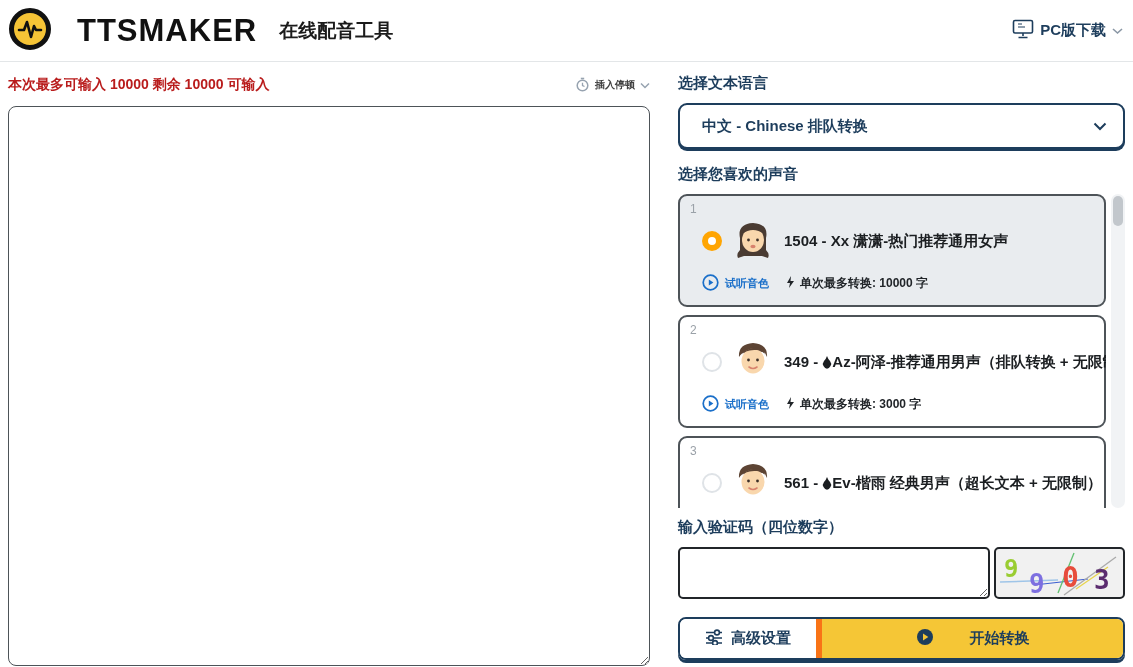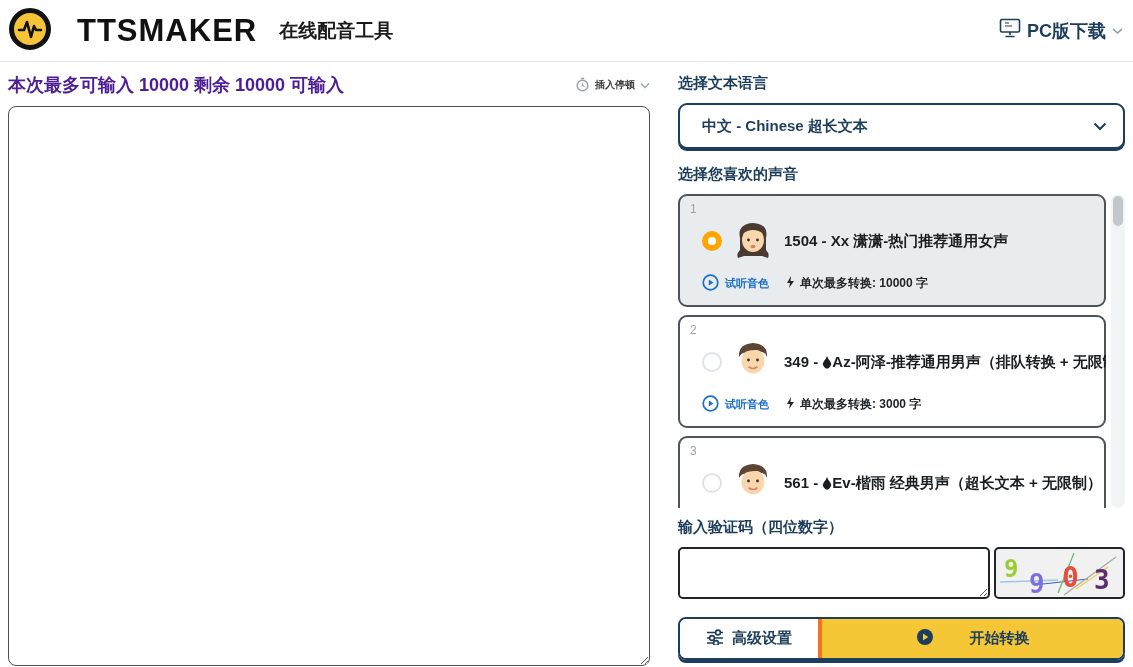--- a/index.html
+++ b/index.html
@@ -6,31 +6,31 @@
   html,body { width:1133px; height:667px; overflow:hidden; background:#fff;
     font-family:"Liberation Sans","DejaVu Sans",sans-serif; color:#212529; }
 
   
   .header { height:62px; display:flex; align-items:center; padding:0 10px 0 8px;
     border-bottom:1px solid #e3e6e8; }
   .logo-wrap { display:flex; align-items:center; gap:25px; }
   .brand { font-size:31px; font-weight:800; letter-spacing:1px; color:#111; }
   .subtitle { font-size:19px; font-weight:700; color:#1b1b1b; margin-left:22px; }
   .header-right { margin-left:auto; display:flex; align-items:center; gap:6px;
-    color:#1d3d5c; font-weight:700; font-size:18px; cursor:pointer; }
+    color:#1d3d5c; font-weight:700; font-size:15px; cursor:pointer; }
   .chev { color:#8a97a5; font-size:12px; }
 
   
   .main { display:flex; padding:8px; gap:28px; }
   .left-col { width:642px; }
   .right-col { width:447px; }
 
   .row-between { display:flex; align-items:center; justify-content:space-between;
     height:30px; margin-bottom:6px; }
-  .counter { font-size:18px; font-weight:600; color:#4c1d95;text-align:center; }
+  .counter { font-size:14px; font-weight:600; color:#b91c1c;text-align:center; }
   .insert-pause { display:flex; align-items:center; gap:5px; color:#404040;
     font-size:10px; font-weight:600; cursor:pointer; }
 
   .main-textarea { width:642px; height:560px; border:1.5px solid #4d5358;
     border-radius:8px; resize:both; font-size:14px; padding:10px;
     font-family:"Liberation Sans",sans-serif; outline:none; }
 
   .section-label { font-size:15px; font-weight:700; color:#1d3d5c; margin:4px 0 10px; }
 
   
@@ -71,21 +71,21 @@
     border-radius:5px; resize:both; outline:none; padding:6px;
     font-family:"Liberation Sans",sans-serif; font-size:16px; }
   .captcha-img { width:131px; height:52px; border:2px solid #212529;
     border-radius:5px; background:#f1f1f1; overflow:hidden; cursor:pointer; }
 
   
   .btn-group { display:flex; border:2px solid #1d3d5c; border-radius:8px;
     overflow:hidden; box-shadow:0 3px 0 #1d3d5c; height:43px; }
   .btn { display:flex; align-items:center; justify-content:center; gap:8px;
     font-size:15px; font-weight:700; color:#1d3d5c; cursor:pointer; }
-  .btn-advanced { width:142px; background:#fff; border-right:4px solid #f97316; }
+  .btn-advanced { width:142px; background:#fff; border-right:6px solid #f97316; }
   .btn-start { flex:1; background:#f5c636;gap:36px; }
 </style>
 </head>
 <body>
 
 <div class="header">
   <div class="logo-wrap">
     <span>
       <svg width="44" height="44" viewBox="0 0 44 44">
         <circle cx="22" cy="22" r="18.5" fill="#f6c436" stroke="#111" stroke-width="5"></circle>
@@ -134,21 +134,21 @@
         </span>
       </span>
     </div>
     <textarea class="main-textarea" placeholder="" style=""></textarea>
   </div>
 
   <div class="right-col">
 
     <div class="section-label">选择文本语言</div>
     <div class="lang-select">
-      <span class="val">中文 - Chinese 超长文本</span>
+      <span class="val">中文 - Chinese 排队转换</span>
       <span>
         <svg width="14" height="9" viewBox="0 0 14 9">
             <polyline points="1.5,1.5 7,7 12.5,1.5" fill="none" stroke="#1d3d5c" stroke-width="2"></polyline>
           </svg>
       </span>
     </div>
 
     <div class="section-label">选择您喜欢的声音</div>
 
     <div class="voice-list-wrap">

